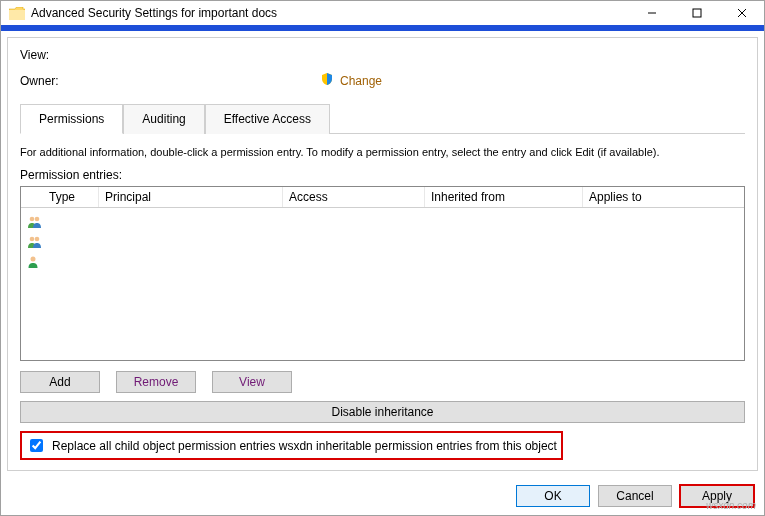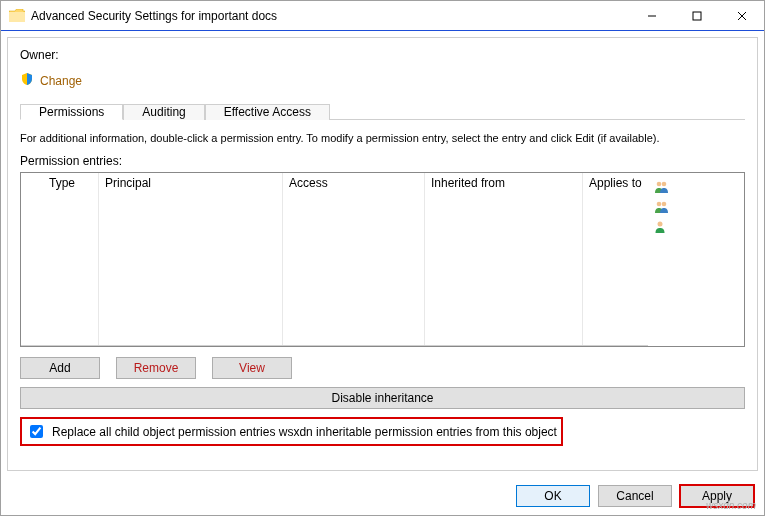--- a/index.html
+++ b/index.html
@@ -1,47 +1,47 @@
 <!DOCTYPE html>
 <html><head>
 <meta charset="utf-8">
 <style>
 * { box-sizing: border-box; font-family: "Segoe UI", Arial, sans-serif; }
 body { margin: 0; background: #fff; font-size: 12px; color: #000; }
 .window { width: 765px; height: 516px; border: 1px solid #a0a0a0; display: flex; flex-direction: column; position: relative; }
-.titlebar { height: 30px; display: flex; align-items: center; padding-left: 8px; border-bottom: 1px solid #1d4ed8; }
+.titlebar { height: 30px; display: flex; align-items: center; padding-left: 8px; border-bottom: 6px solid #1d4ed8; }
 .titlebar .folder-icon { width: 16px; height: 13px; margin-right: 6px; }
 .titlebar .title { flex: 1; font-size: 12px; }
 .win-controls { display: flex; height: 100%; }
 .win-btn { width: 45px; display: flex; align-items: center; justify-content: center; }
 .content { flex: 1; margin: 6px; border: 1px solid #cfcfcf; padding: 10px 12px 8px 12px; display: flex; flex-direction: column; }
 .row { display: flex; align-items: center; margin-bottom: 10px; }
 .row .lbl { width: 300px; font-size: 12px; }
 .change-link { color: #a16207; display: flex; align-items: center; gap: 6px; cursor: pointer; }
 .tabs { display: flex; border-bottom: 1px solid #cfcfcf; margin-top: 4px; }
-.tab { padding: 0 18px; border: 1px solid #cfcfcf; border-bottom: none; margin-right: 0; background: #fff; position: relative; top: 1px; font-size: 12px; }
+.tab { padding: 7px 18px; border: 1px solid #cfcfcf; border-bottom: none; margin-right: 0; background: #fff; position: relative; top: 1px; font-size: 12px; }
 .tab.active { background: #fff; border-bottom: 1px solid #fff; }
 .tab:not(.active) { background: #f7f7f7; }
 .info-text { margin: 12px 0 10px 0; font-size: 11px; }
 .entries-label { font-size: 12px; margin-bottom: 4px; }
-.table { border: 1px solid #888; height: 175px; display: flex; flex-direction: row; }
+.table { border: 1px solid #888; height: 175px; display: flex; flex-direction: column; }
 .thead { display: flex; border-bottom: 1px solid #cfcfcf; background: #fff; }
 .th { padding: 3px 6px; border-right: 1px solid #e8e8e8; font-size: 12px; }
 .th.c0 { width: 22px; border-right: none; }
 .th.c1 { width: 56px; }
 .th.c2 { width: 184px; }
 .th.c3 { width: 142px; }
 .th.c4 { width: 158px; }
 .th.c5 { flex: 1; border-right: none; }
 .tbody { flex: 1; padding: 4px 2px; }
 .trow { display: flex; align-items: center; height: 20px; }
 .trow .ico { width: 22px; display:flex; align-items:center; justify-content:flex-start; padding-left:4px; }
 .btn-row { display: flex; gap: 16px; margin-top: 10px; }
 .btn { min-width: 80px; height: 22px; border: 1px solid #adadad; background: #e1e1e1; font-size: 12px; display:flex; align-items:center; justify-content:center; }
-.btn.disabled { color: #b91c1c; }
+.btn.disabled { color: #701a75; }
 .btn.hl-red { outline: 2px solid #d80000; outline-offset: -1px; }
 .disable-row { margin-top: 8px; }
 .replace-row { margin-top: 8px; border: 2px solid #d80000; padding: 3px 4px; display: flex; align-items: center; gap: 6px; width: fit-content; }
 .replace-row input[type=checkbox] { width: 13px; height: 13px; }
 .footer { display: flex; justify-content: flex-end; gap: 8px; padding: 8px 10px; }
 .footer .btn { min-width: 74px; }
 .footer .btn.ok { border: 1px solid #0078d7; background: #e5f1fb; }
 .watermark { position: absolute; bottom: 4px; right: 8px; font-size: 10px; color: #b0b0b0; font-style: italic; pointer-events: none; }
 </style>
 </head>
@@ -71,24 +71,25 @@
           <svg width="10" height="10">
             <line x1="1" y1="1" x2="9" y2="9" stroke="#000"></line>
             <line x1="9" y1="1" x2="1" y2="9" stroke="#000"></line>
           </svg>
         </div>
     </div>
   </div>
 
   <div class="content">
     <div class="row">
-      <span class="lbl">Owner:</span>
+      <span class="lbl">View:</span>
       <span></span>
     </div>
     <div class="row">
+      <span class="lbl">Owner:</span>
       <span class="change-link">
         <span>
           <svg width="14" height="14" viewBox="0 0 14 14">
               <path d="M7 1 L12 3 L12 7 C12 10 9.5 12.5 7 13 C4.5 12.5 2 10 2 7 L2 3 Z" fill="#ffc400"></path>
               <path d="M7 1 L12 3 L12 7 C12 10 9.5 12.5 7 13 L7 1 Z" fill="#1e88e5"></path>
             </svg>
         </span>
         <span>Change</span>
       </span>
     </div>

